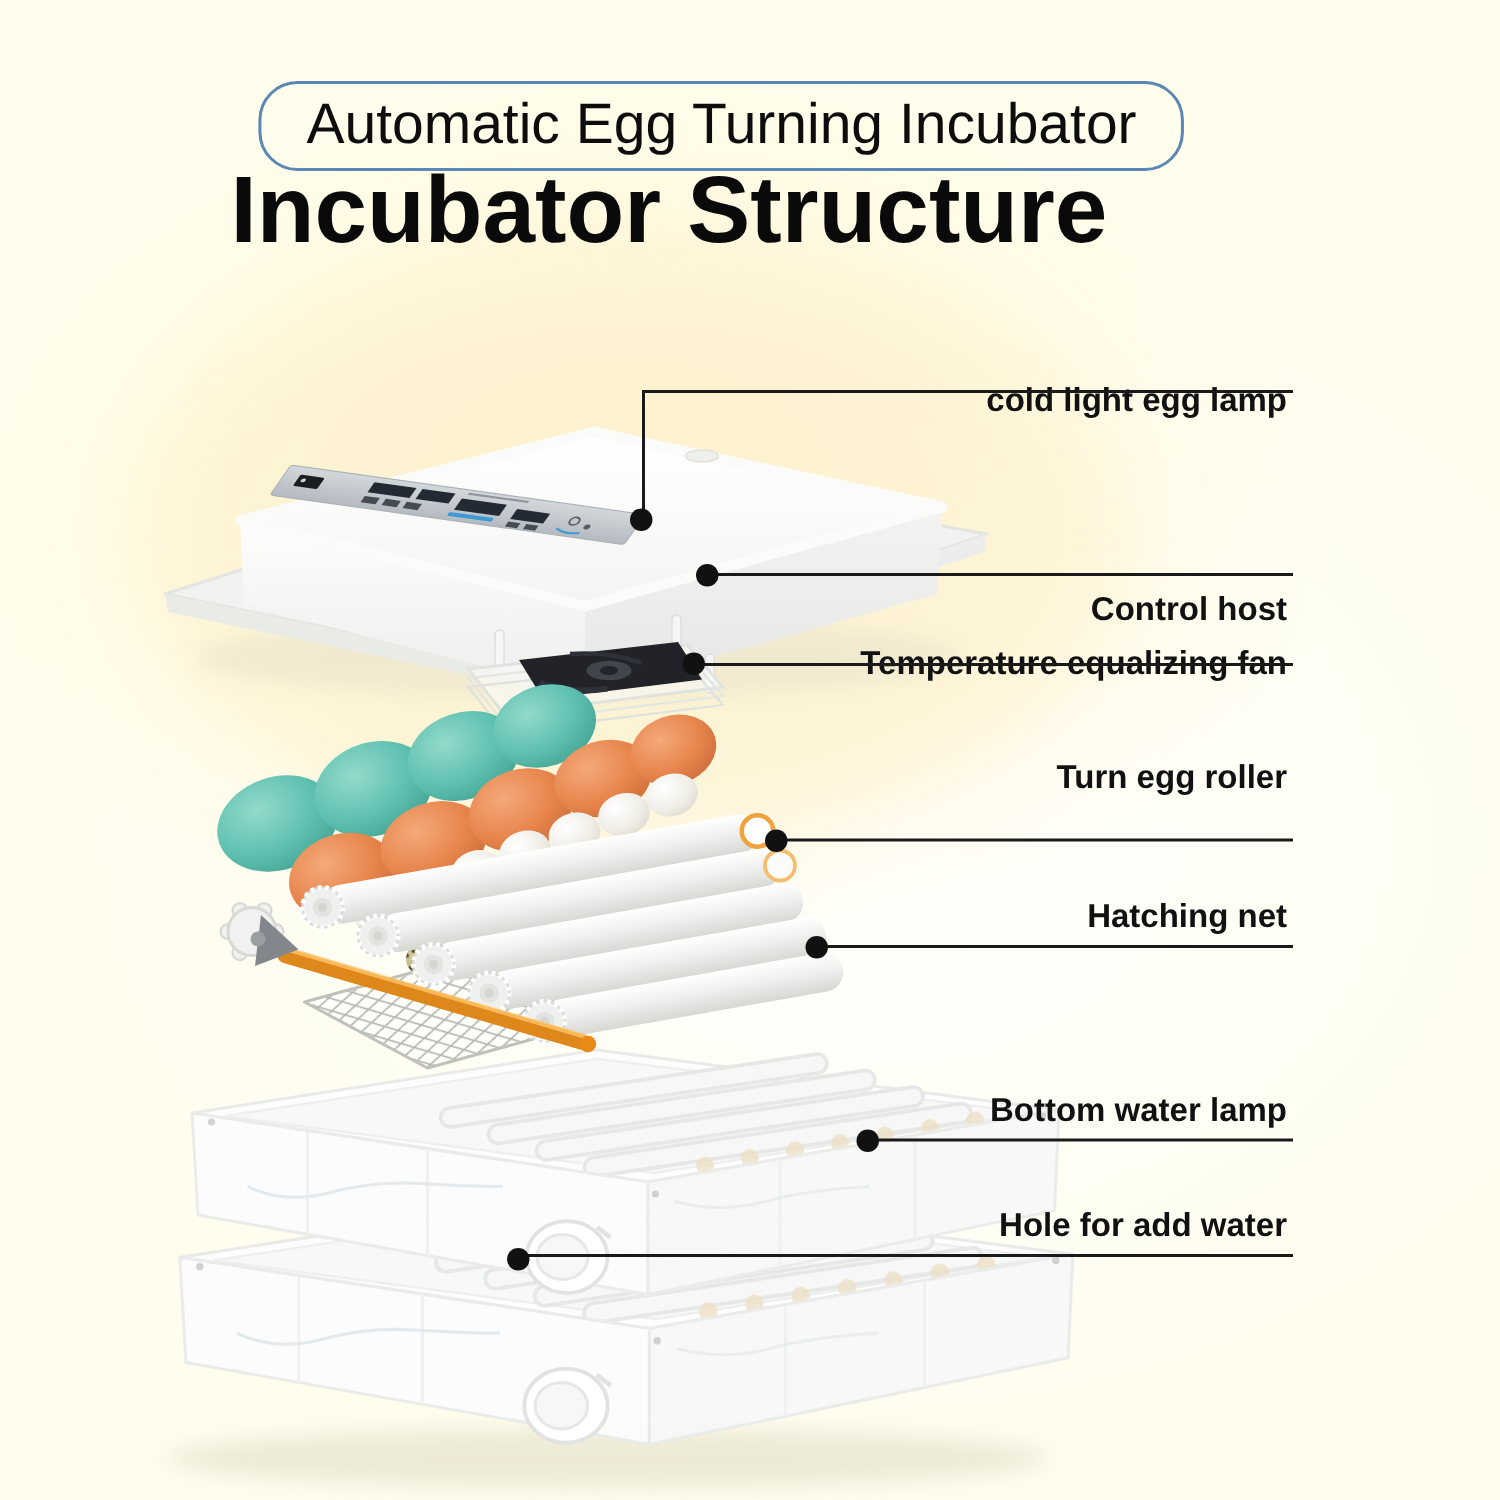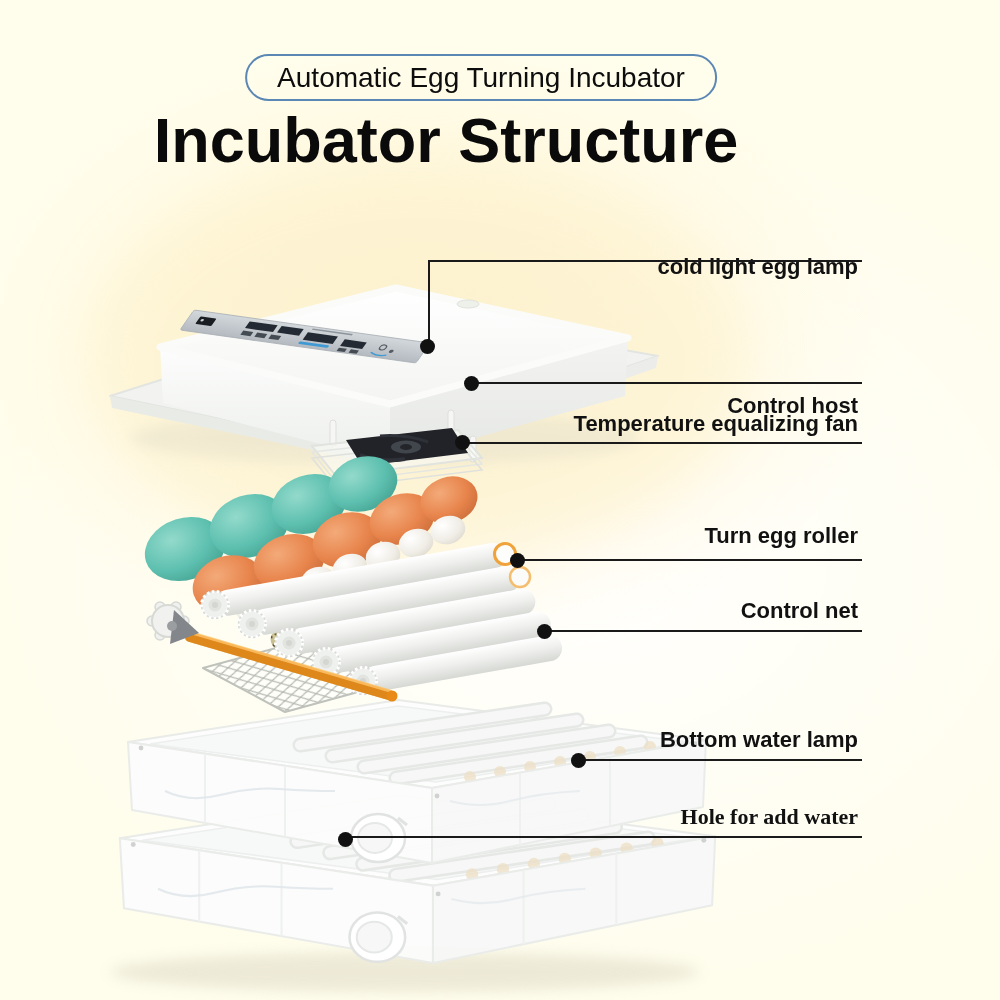--- a/index.html
+++ b/index.html
@@ -8,43 +8,43 @@
     font-family:"Liberation Sans","DejaVu Sans",sans-serif;color:#111;
     background:
       radial-gradient(ellipse 640px 430px at 43% 35%, rgba(255,243,205,0.85), rgba(255,243,205,0) 72%),
       radial-gradient(ellipse 760px 560px at 58% 56%, rgba(255,255,255,0.95), rgba(255,255,255,0) 78%),
       #fffdec;
   }
   .scene{position:absolute;left:0;top:0;width:1000px;height:1000px;}
   .badge{
     position:absolute;top:54px;left:481px;transform:translateX(-50%);
     border:2px solid #5b87b5;border-radius:26px;padding:4px 30px;
-    font-size:28px;line-height:1.25;white-space:nowrap;color:#0d0d0d;
+    font-size:38px;line-height:1.25;white-space:nowrap;color:#0d0d0d;
     background:transparent;
   }
   .title{
     position:absolute;top:104px;left:0;width:892px;margin:0;text-align:center;
     font-size:63px;font-weight:bold;letter-spacing:0px;color:#0a0a0a;
   }
   .co-label{
     position:absolute;right:142px;white-space:nowrap;
     font-size:22px;font-weight:bold;color:#111;
   }
   .co-line{position:absolute;height:0;border-top:2px solid #1a1a1a;}
   .co-vline{position:absolute;width:0;border-left:2px solid #1a1a1a;}
   .co-dot{position:absolute;width:15px;height:15px;border-radius:50%;background:#111;}
   
   .c1 .co-label{top:226px;margin-top:28px;} .c1 .co-line{top:260px;left:428px;width:434px;}
   .c1 .co-vline{top:260px;left:428px;height:87px;} .c1 .co-dot{top:339px;left:420px;}
   .c2 .co-label{top:348px;margin-top:45px;} .c2 .co-line{top:382px;left:472px;width:390px;} .c2 .co-dot{top:376px;left:464px;}
-  .c3 .co-label{top:411px;} .c3 .co-line{top:442px;left:463px;width:399px;} .c3 .co-dot{top:435px;left:455px;}
-  .c4 .co-label{top:523px;} .c4 .co-line{top:559px;left:518px;width:344px;} .c4 .co-dot{top:553px;left:510px;}
+  .c3 .co-label{top:429px;} .c3 .co-line{top:442px;left:463px;width:399px;} .c3 .co-dot{top:435px;left:455px;}
+  .c4 .co-label{top:505px;} .c4 .co-line{top:559px;left:518px;width:344px;} .c4 .co-dot{top:553px;left:510px;}
   .c5 .co-label{top:598px;} .c5 .co-line{top:630px;left:545px;width:317px;} .c5 .co-dot{top:624px;left:537px;}
   .c6 .co-label{top:727px;} .c6 .co-line{top:759px;left:579px;width:283px;} .c6 .co-dot{top:753px;left:571px;}
-  .c7 .co-label{top:804px;font-family:Liberation Serif, serif;} .c7 .co-line{top:836px;left:346px;width:516px;} .c7 .co-dot{top:832px;left:338px;}
+  .c7 .co-label{top:804px;} .c7 .co-line{top:836px;left:346px;width:516px;} .c7 .co-dot{top:832px;left:338px;}
 </style>
 </head>
 <body>
 
 <div class="page">
 
   <svg class="scene" viewBox="0 0 1000 1000" aria-hidden="true">
     <defs>
       <linearGradient id="lidTop" x1="0" y1="0" x2="0" y2="1">
         <stop offset="0" stop-color="#ffffff"></stop>
@@ -344,21 +344,21 @@
     <div class="co-label">Temperature equalizing fan</div>
     <div class="co-line"></div>
     <div class="co-dot"></div>
   </div>
   <div class="callout c4">
     <div class="co-label">Turn egg roller</div>
     <div class="co-line"></div>
     <div class="co-dot"></div>
   </div>
   <div class="callout c5">
-    <div class="co-label">Control net</div>
+    <div class="co-label">Hatching net</div>
     <div class="co-line"></div>
     <div class="co-dot"></div>
   </div>
   <div class="callout c6">
     <div class="co-label">Bottom water lamp</div>
     <div class="co-line"></div>
     <div class="co-dot"></div>
   </div>
   <div class="callout c7">
     <div class="co-label">Hole for add water</div>

